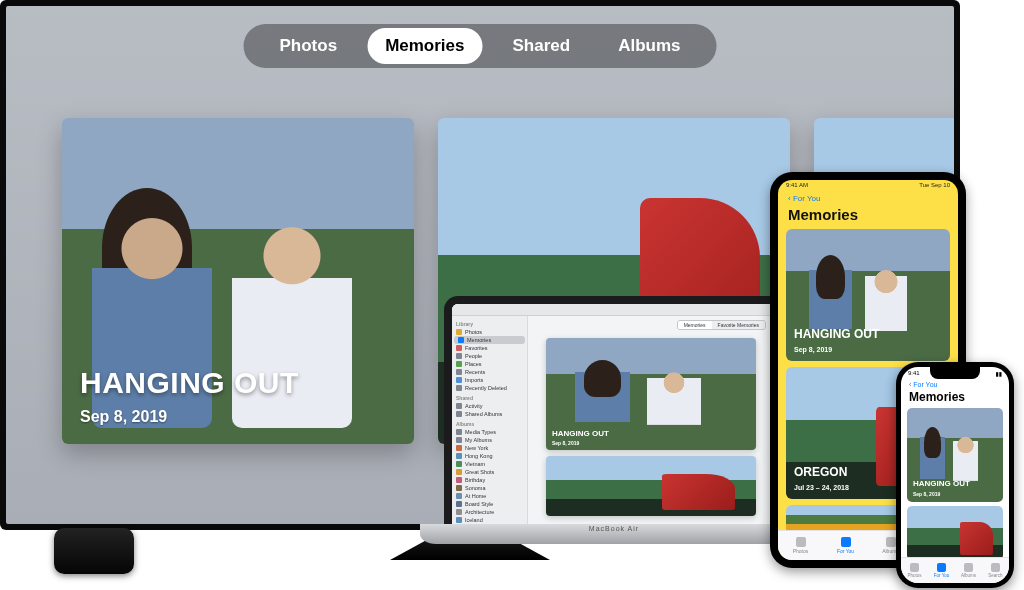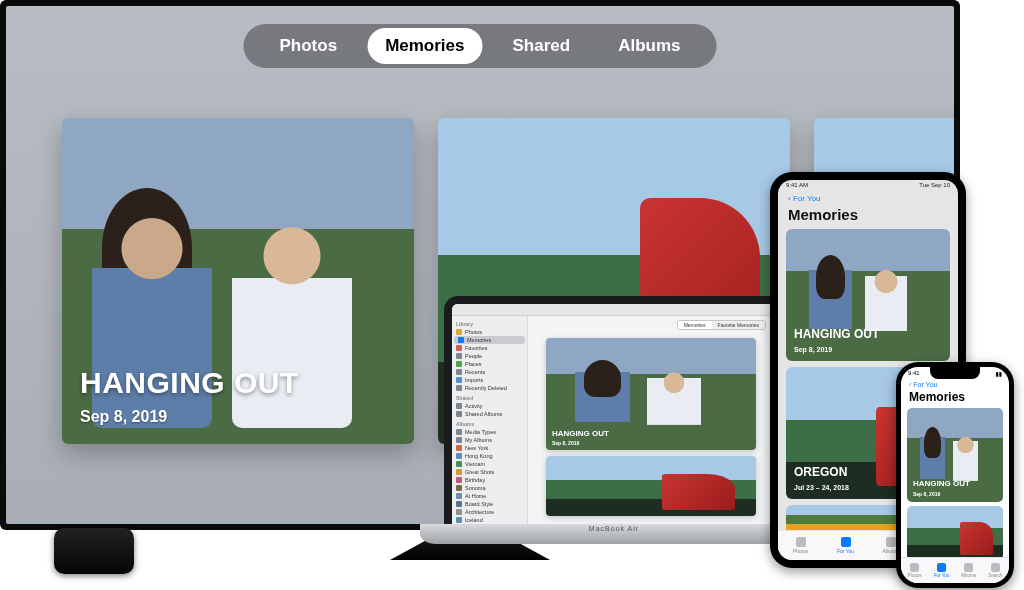--- a/index.html
+++ b/index.html
@@ -182,21 +182,21 @@
 
   
   .ipad {
     position: absolute;
     left: 770px; top: 172px;
     width: 196px; height: 396px;
     background:#000; border-radius:22px; padding:8px;
     box-shadow: 0 4px 12px rgba(0,0,0,0.4);
   }
   .ipad-screen {
-    width:100%; height:100%; background:#e5e5e5; border-radius:14px; overflow:hidden;
+    width:100%; height:100%; background:#fde047; border-radius:14px; overflow:hidden;
     display:flex; flex-direction:column; font-size:8px; color:#111;
   }
   .ipad-status { height:14px; padding:2px 8px; font-size:6px; display:flex; justify-content:space-between; color:#222;}
   .ipad-nav { padding:0 10px 2px; }
   .ipad-back { color:#0a7bff; font-size:8px; font-weight:500; cursor:pointer;}
   .ipad-title { font-size:15px; font-weight:800; padding:1px 10px 6px;}
   .ipad-content { flex:1; overflow:hidden; position:relative;}
   .ipad-mem-card { position:relative; margin:0 8px 6px; border-radius:6px; overflow:hidden;}
   .ipad-mem-card .t { position:absolute; left:8px; bottom:20px; color:#fff; font-weight:800; font-size:12px;}
   .ipad-mem-card .d { position:absolute; left:8px; bottom:8px; color:#fff; font-weight:600; font-size:7px;}

